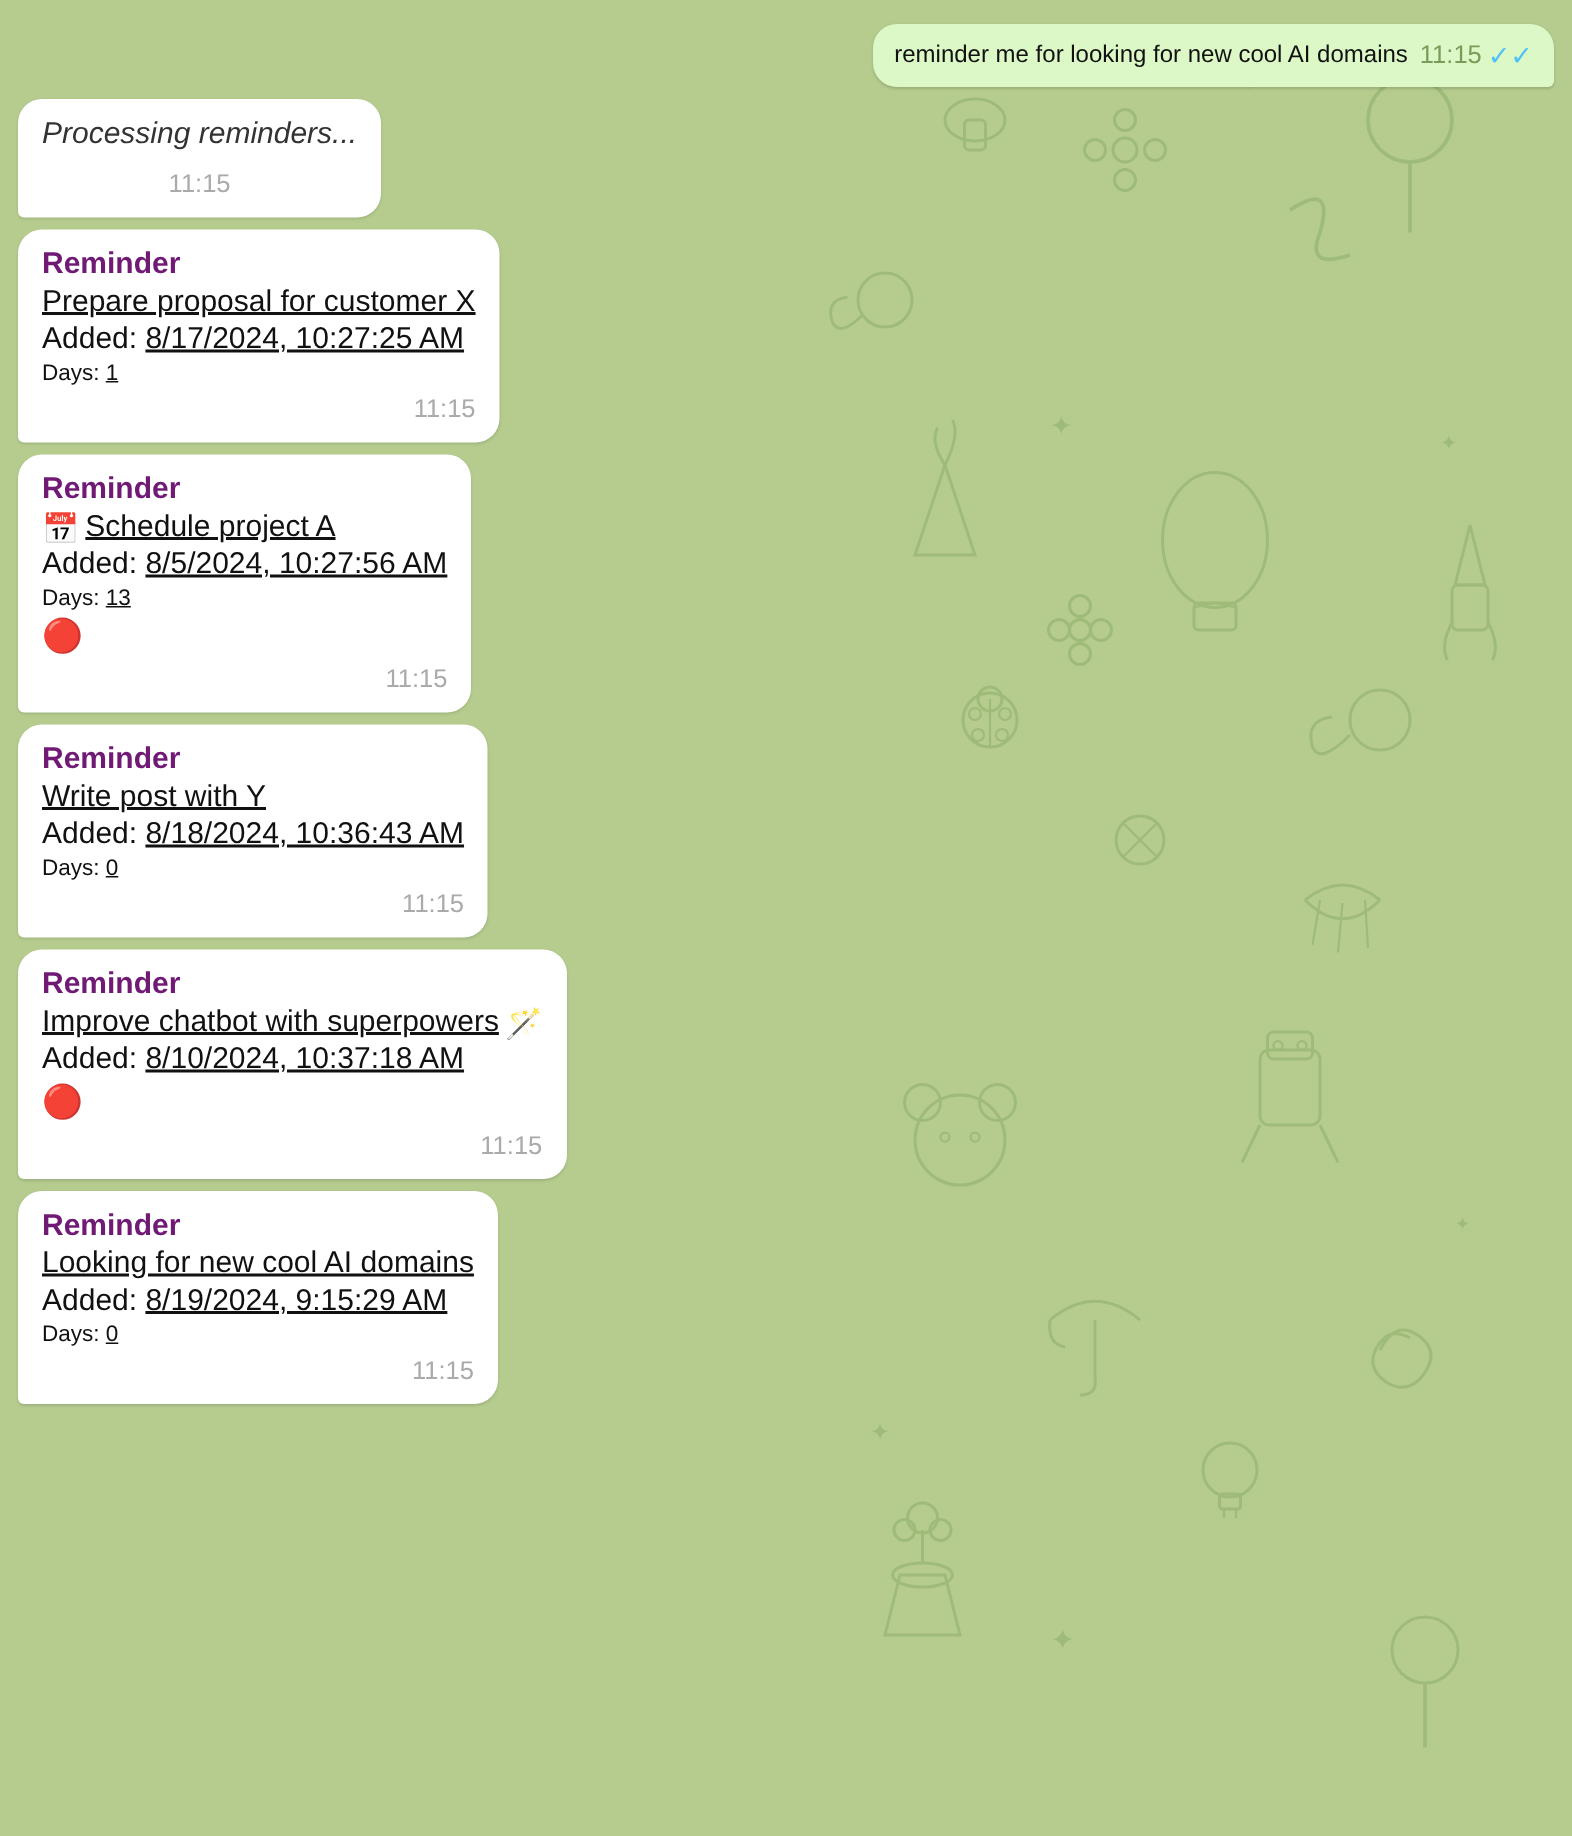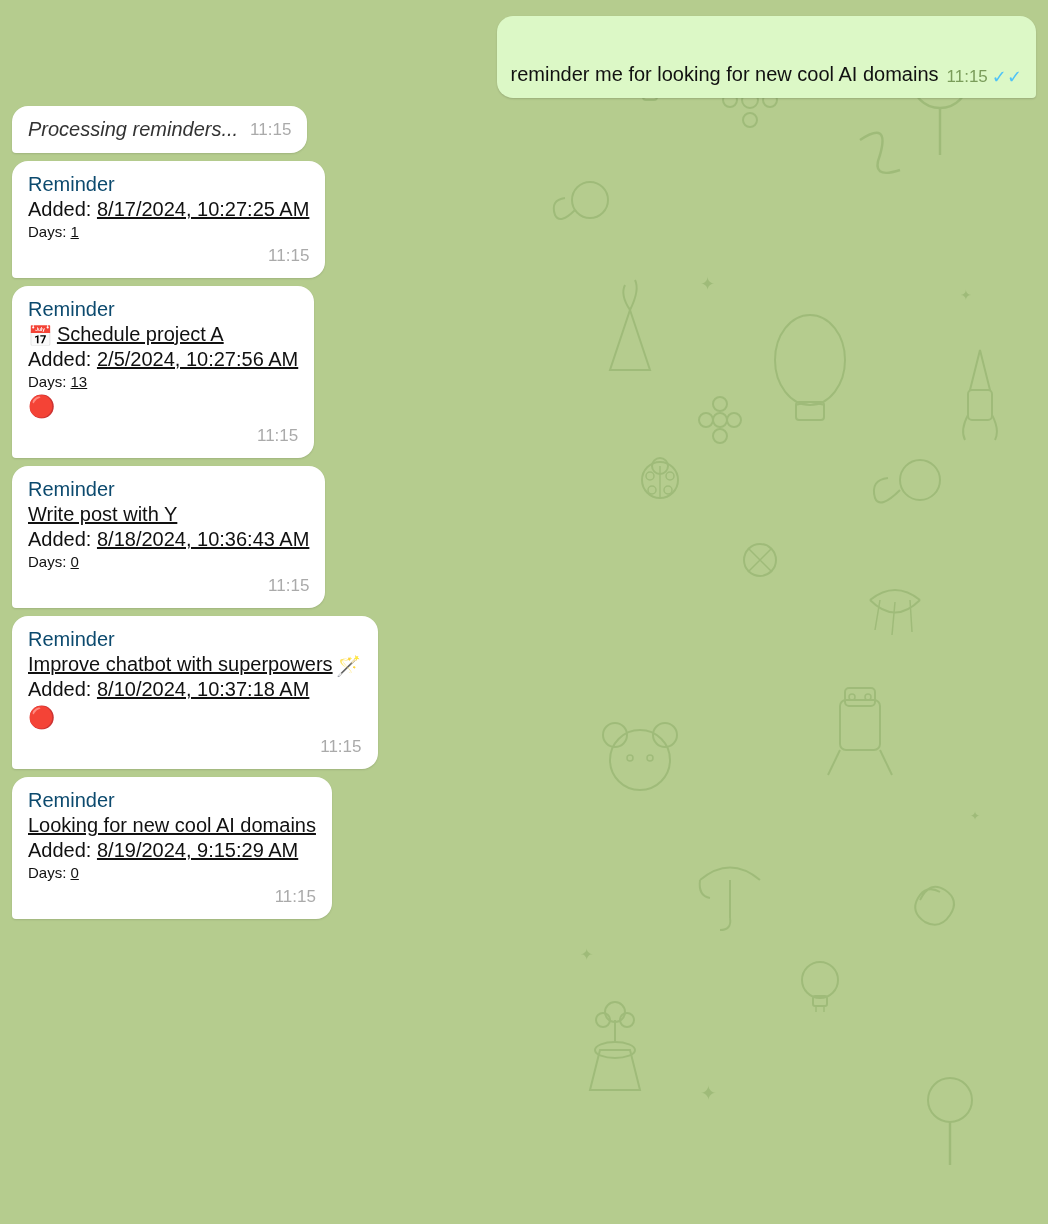--- a/index.html
+++ b/index.html
@@ -29,24 +29,23 @@
       border-radius: 16px 16px 4px 16px;
       padding: 10px 14px;
       max-width: 680px;
       display: flex;
       align-items: flex-end;
       gap: 8px;
       box-shadow: 0 1px 2px rgba(0,0,0,0.15);
     }
 
     .msg-outgoing .msg-text {
-      font-size: 20px;
+      font-size: 16px;
       color: #111;
       line-height: 1.4;
-      margin-top: 34px;
     }
 
     .msg-outgoing .msg-meta {
       display: flex;
       align-items: center;
       gap: 4px;
       white-space: nowrap;
       flex-shrink: 0;
     }
 
@@ -61,26 +60,27 @@
     }
 
     
     .msg-incoming {
       align-self: flex-start;
       background: #ffffff;
       border-radius: 16px 16px 16px 4px;
       padding: 12px 16px;
       max-width: 500px;
       box-shadow: 0 1px 2px rgba(0,0,0,0.12);
+      flex-direction: column;
     }
 
     .msg-incoming .msg-label {
       font-size: 20px;
-      font-weight: 400;
-      color: #0c4a6e;
+      font-weight: 700;
+      color: #701a75;
       margin-bottom: 2px;
     }
 
     .msg-incoming .msg-title {
       font-size: 20px;
       color: #111;
       text-decoration: underline;
       margin-bottom: 2px;
     }
 
@@ -273,20 +273,21 @@
     </div>
   </div>
 
   <div class="msg-incoming processing">
     <span>Processing reminders...</span>
     <span class="msg-time">11:15</span>
   </div>
 
   <div class="msg-incoming">
     <div class="msg-label">Reminder</div>
+    <div class="msg-title">Prepare proposal for customer X</div>
     <div class="msg-added">
       <span>Added:</span>
       <span class="msg-underline">8/17/2024, 10:27:25 AM</span>
     </div>
     <div class="msg-days">
       <span>Days:</span>
       <span class="msg-underline">1</span>
     </div>
     <div class="msg-footer">
       <span class="msg-time">11:15</span>
@@ -294,21 +295,21 @@
   </div>
 
   <div class="msg-incoming">
     <div class="msg-label">Reminder</div>
     <div class="title-row">
       <span class="calendar-icon">📅</span>
       <div class="msg-title">Schedule project A</div>
     </div>
     <div class="msg-added">
       <span>Added:</span>
-      <span class="msg-underline">2/5/2024, 10:27:56 AM</span>
+      <span class="msg-underline">8/5/2024, 10:27:56 AM</span>
     </div>
     <div class="msg-days">
       <span>Days:</span>
       <span class="msg-underline">13</span>
     </div>
     <div class="red-dot">🔴</div>
     <div class="msg-footer">
       <span class="msg-time">11:15</span>
     </div>
   </div>

